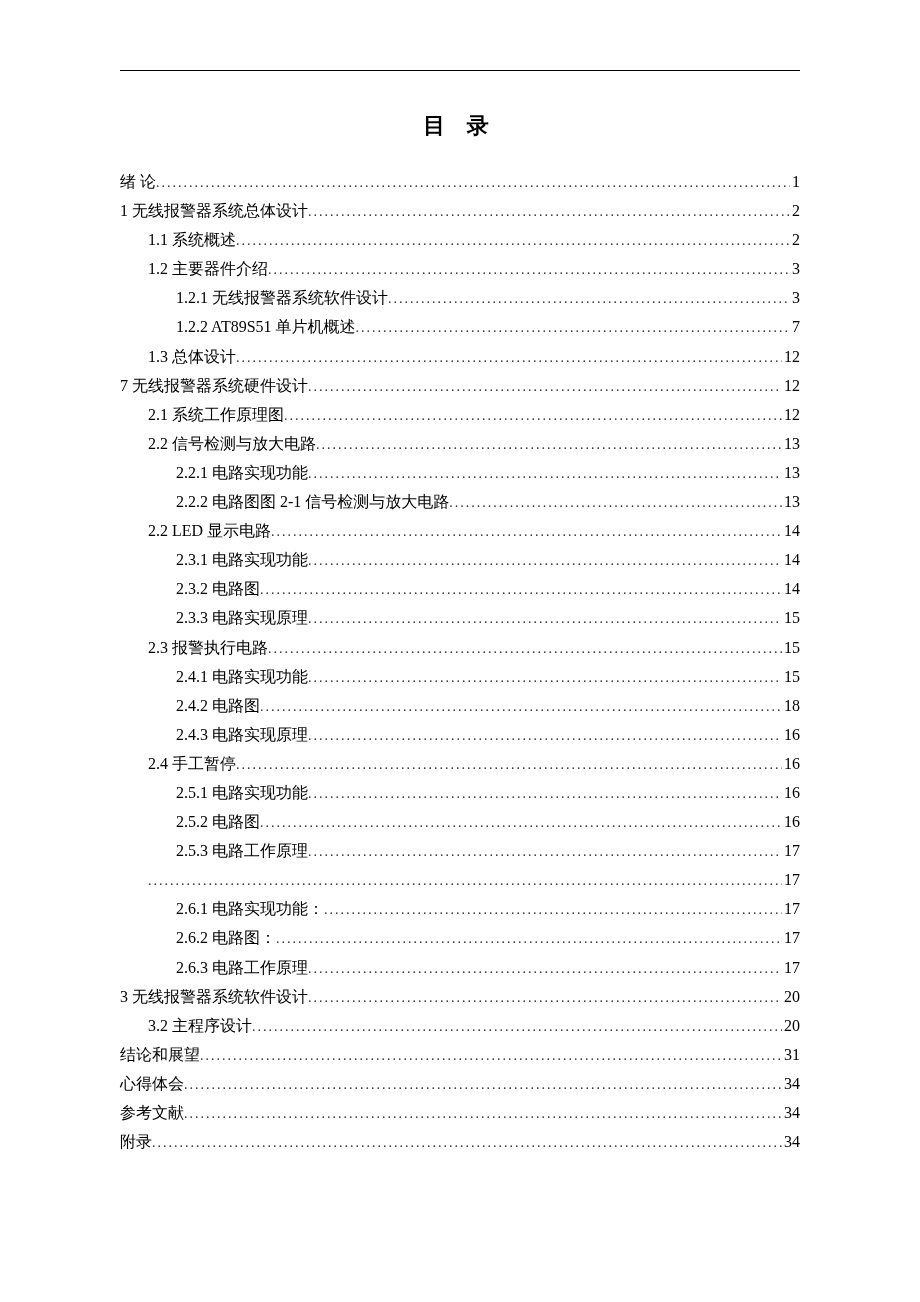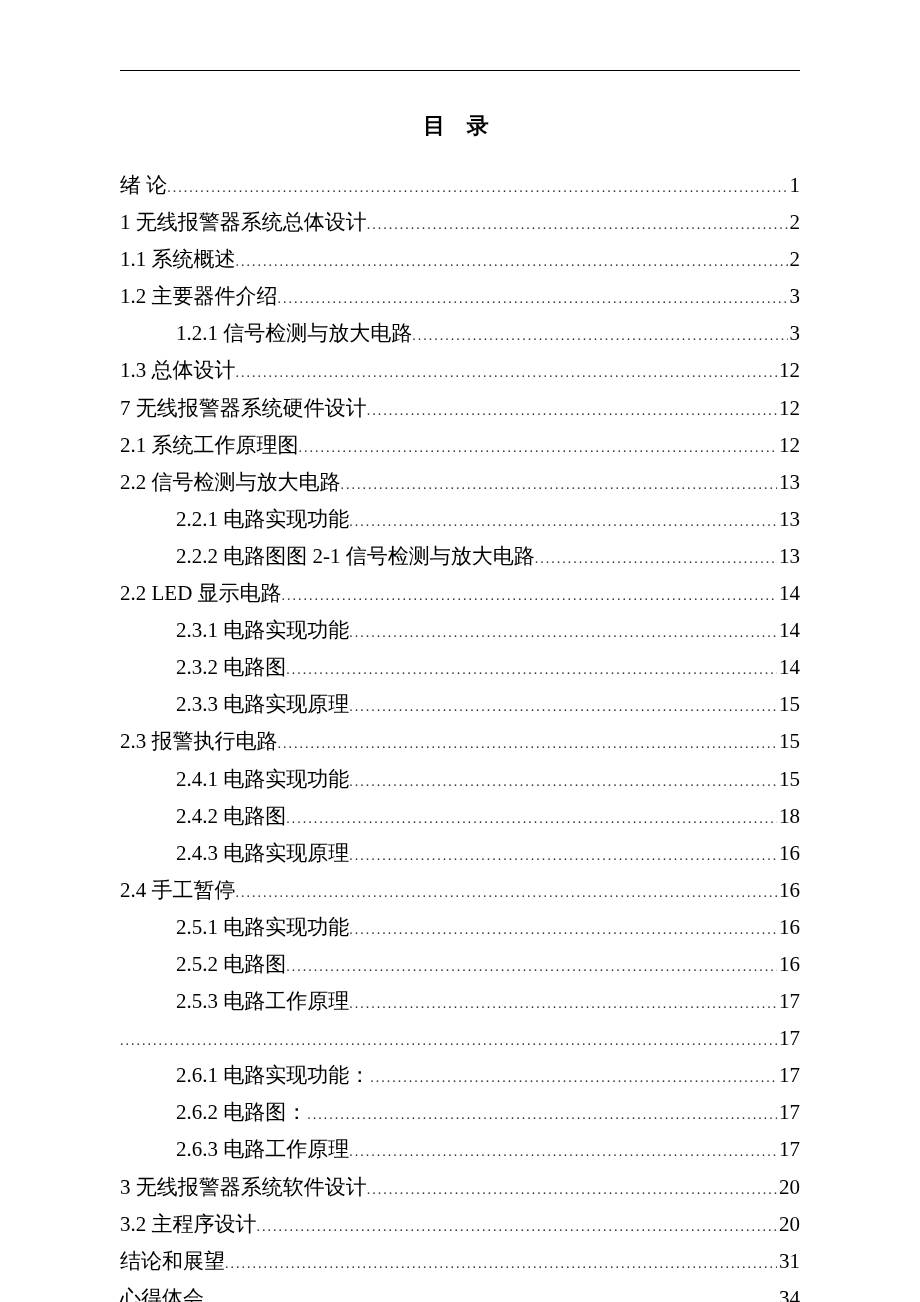--- a/index.html
+++ b/index.html
@@ -21,21 +21,21 @@
     .title {
       text-align: center;
       font-size: 22px;
       font-weight: bold;
       letter-spacing: 8px;
       margin-bottom: 28px;
     }
     .toc-line {
       display: flex;
       align-items: baseline;
-      font-size: 21px;
+      font-size: 16px;
       line-height: 1.6;
       margin-bottom: 3.5px;
       white-space: nowrap;
     }
     .toc-label {
       white-space: nowrap;
     }
     .toc-dots {
       flex: 1;
       overflow: hidden;
@@ -44,21 +44,21 @@
       color: #333;
     }
     .toc-dots::before {
       content: "..................................................................................................................................................";
     }
     .toc-page {
       white-space: nowrap;
       padding-left: 2px;
     }
     .lv0 { margin-left: 0px; }
-    .lv1 { }
+    .lv1 { margin-left: 28px; }
     .lv2 { margin-left: 56px; }
     .toc-container { }
   </style>
 </head>
 <body>
 
 <div class="page">
   <div class="divider"></div>
   <div class="title">目 录</div>
   <div class="toc-container">
@@ -76,23 +76,28 @@
         <span class="toc-label">1.1  系统概述 </span>
         <span class="toc-dots"></span>
         <span class="toc-page">2</span>
       </div>
       <div class="toc-line lv1">
         <span class="toc-label">1.2 主要器件介绍</span>
         <span class="toc-dots"></span>
         <span class="toc-page">3</span>
       </div>
       <div class="toc-line lv2">
-        <span class="toc-label">1.2.1 信号检测与放大电路 </span>
+        <span class="toc-label">1.2.1 无线报警器系统软件设计 </span>
         <span class="toc-dots"></span>
         <span class="toc-page">3</span>
+      </div>
+      <div class="toc-line lv2">
+        <span class="toc-label">1.2.2 AT89S51 单片机概述</span>
+        <span class="toc-dots"></span>
+        <span class="toc-page">7</span>
       </div>
       <div class="toc-line lv1">
         <span class="toc-label">1.3  总体设计 </span>
         <span class="toc-dots"></span>
         <span class="toc-page">12</span>
       </div>
       <div class="toc-line lv0">
         <span class="toc-label">7 无线报警器系统硬件设计</span>
         <span class="toc-dots"></span>
         <span class="toc-page">12</span>

